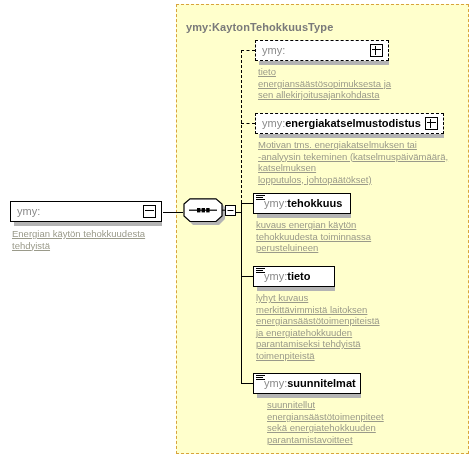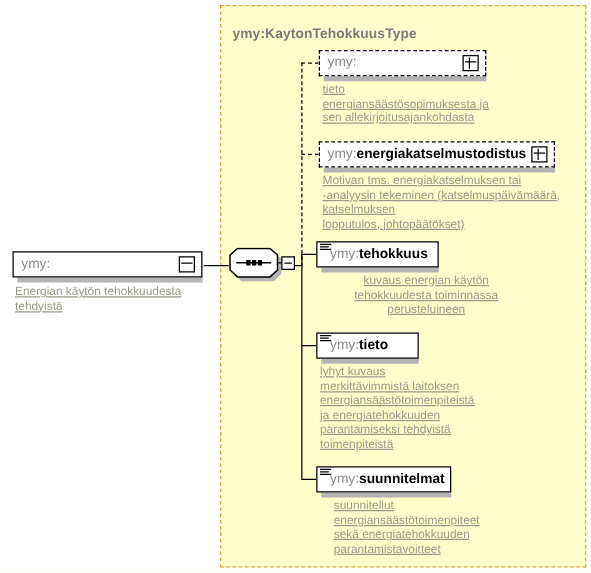--- a/index.html
+++ b/index.html
@@ -207,21 +207,21 @@
 <div class="elem-shadow abs" style="left:257px; top:197px; width:94px;"></div>
 <div class="elem-box solid abs" style="left:253px; top:193px; width:98px;">
   <span class="lines-glyph">
       <i></i>
       <i></i>
       <i></i>
     </span>
   <span class="elem-prefix" style="margin-left:4px;">ymy:</span>
     <span class="elem-label">tehokkuus</span>
 </div>
-<div class="annot abs" style="left:246px; top:219px; width:190px;text-align:center;">kuvaus energian käytön
+<div class="annot abs" style="left:256px; top:219px; width:190px;">kuvaus energian käytön
 tehokkuudesta toiminnassa
 perusteluineen</div>
 
 <div class="elem-shadow abs" style="left:257px; top:270px; width:78px;"></div>
 <div class="elem-box solid abs" style="left:253px; top:266px; width:82px;">
   <span class="lines-glyph">
       <i></i>
       <i></i>
       <i></i>
     </span>

